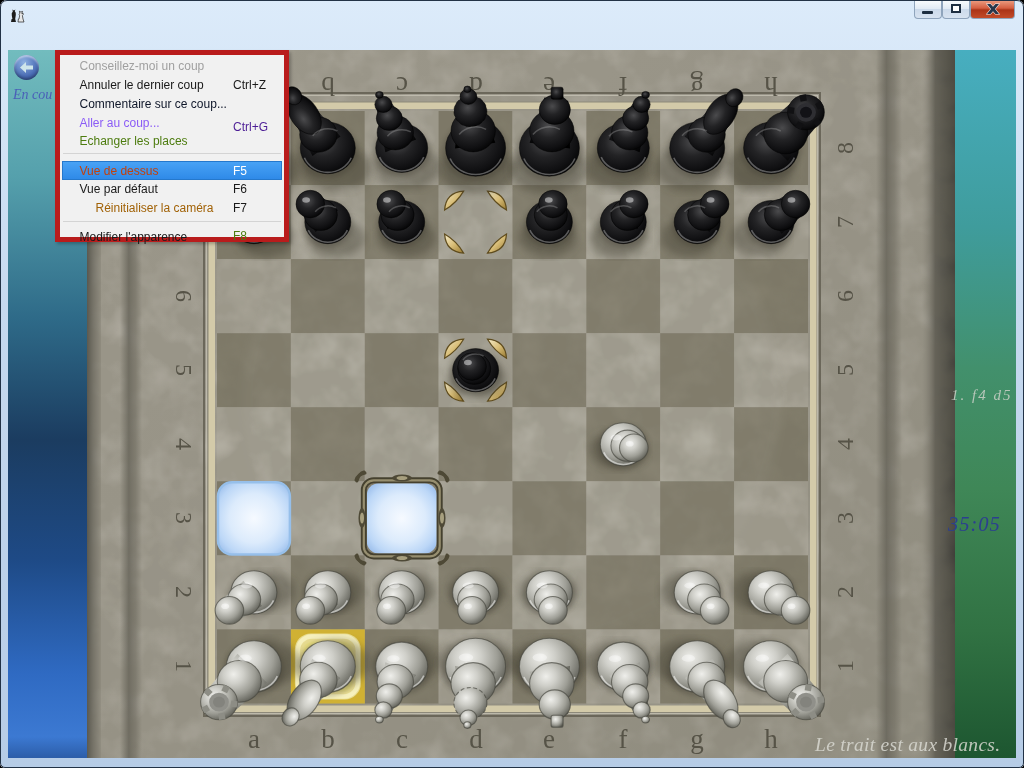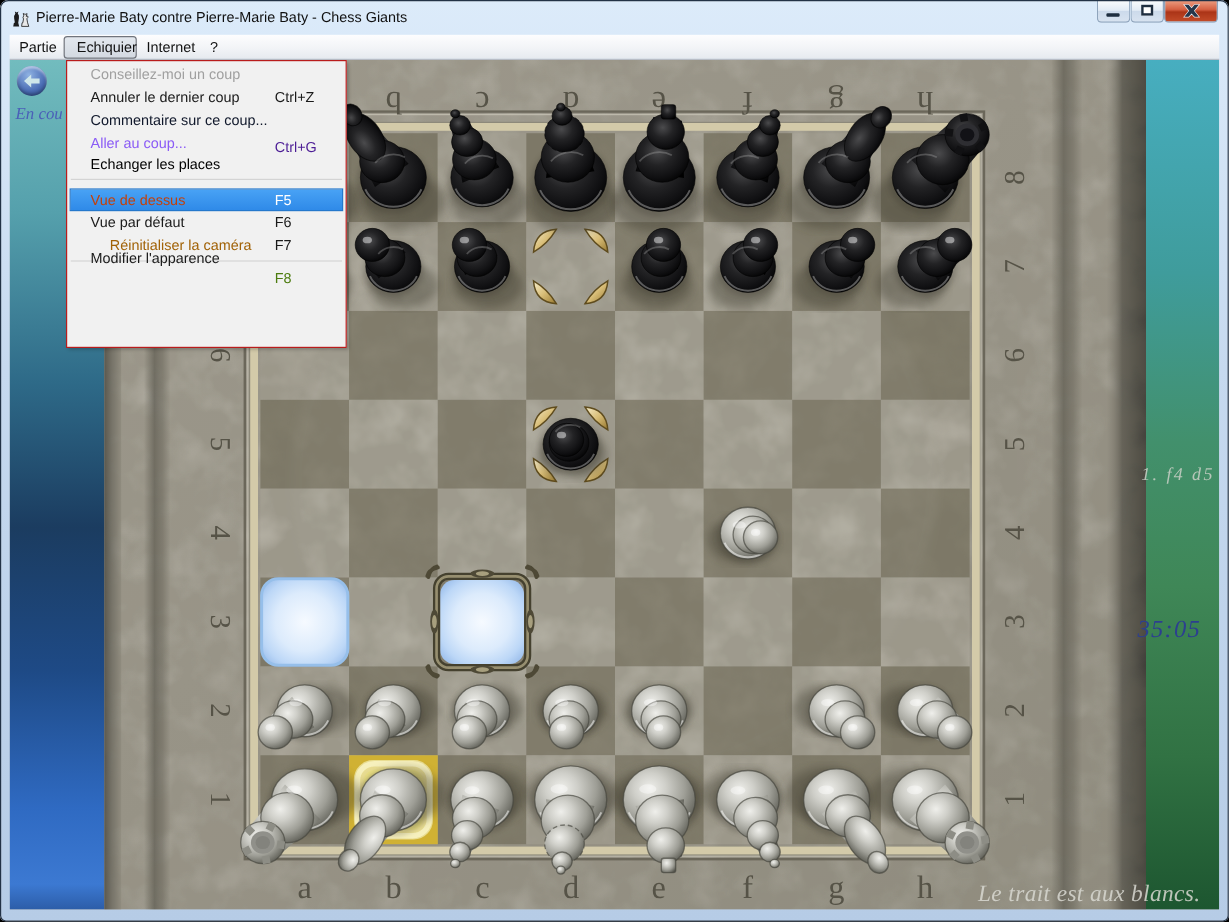--- a/index.html
+++ b/index.html
@@ -561,59 +561,51 @@
       <text x="951" y="400" font-family="Liberation Serif, serif" font-style="italic" font-size="15" fill="#c3cdc2" opacity="0.9" letter-spacing="2">1. f4 d5</text>
       <text x="948" y="531" font-family="Liberation Serif, serif" font-style="italic" font-size="20.5" fill="#2c3f90" letter-spacing="1">35:05</text>
       <text x="815" y="751" font-family="Liberation Serif, serif" font-style="italic" font-size="19.5" fill="#d9d9d2" opacity="0.85" letter-spacing="0.3">Le trait est aux blancs.</text>
       <text x="13" y="99" font-family="Liberation Serif, serif" font-style="italic" font-size="14" fill="#4a5fb8">En cou</text>
     </svg>
 
 <svg width="17" height="17" viewBox="0 0 17 17" style="position:absolute;left:9px;top:7px">
 <path d="M2 15 L7 15 L6.2 12 L6.8 8 Q7.2 5.5 5.8 4.2 L6.4 2.6 L4.9 3.4 L3.4 2.6 L3.8 4.4 Q2.2 6 2.8 8.5 L3.4 12 L2.6 12 Z" fill="#1c1c1c"></path>
 <path d="M9 15 L15 15 L14 12 L13.4 8.6 Q14.6 7.8 14.2 6.4 L12.8 6.6 L13.6 4.4 L11.9 5 L10.4 4.2 L10.8 6.2 Q9.6 7.4 10.6 8.8 L10 12 L9.4 12 Z" fill="#e8e8e8" stroke="#222" stroke-width="0.7"></path>
 </svg>
-<div style="position:absolute;left:30px;top:7px;font-size:12px;color:#101010">Pierre-Marie Baty contre Pierre-Marie Baty - Chess Giants</div>
 
 <div style="position:absolute;left:914px;top:0;width:27.5px;height:19px;background:linear-gradient(#fbfdfe,#e2ebf5 48%,#ccdaeb 52%,#d8e3f0);border:1px solid #8fa4bc;border-top:none;border-radius:0 0 4px 4px;box-sizing:border-box">
  <div style="position:absolute;left:7px;top:11px;width:11px;height:3px;background:#1e2e40;border-radius:1px"></div>
     </div>
 <div style="position:absolute;left:941.5px;top:0;width:28px;height:19px;background:linear-gradient(#fbfdfe,#e2ebf5 48%,#ccdaeb 52%,#d8e3f0);border:1px solid #8fa4bc;border-top:none;border-radius:0 0 4px 4px;box-sizing:border-box">
  <div style="position:absolute;left:8px;top:4px;width:10px;height:9px;border:2px solid #1e2e40;background:#fff;box-sizing:border-box"></div>
     </div>
 <div style="position:absolute;left:969.5px;top:0;width:45.5px;height:19px;background:linear-gradient(#eda084,#d55f41 45%,#ab3417 55%,#c24b28);border:1px solid #8fa4bc;border-top:none;border-radius:0 0 4px 4px;box-sizing:border-box">
  <svg width="44" height="18" viewBox="0 0 44 18" style="position:absolute;left:0;top:0">
         <path d="M16 4 L19.5 4 L22 6.8 L24.5 4 L28 4 L24 9 L28 14 L24.5 14 L22 11.2 L19.5 14 L16 14 L20 9 Z" fill="#26364a" stroke="#f0f4f8" stroke-width="1.1" paint-order="stroke"></path>
       </svg>
     </div>
 
-<div style="position:absolute;left:8px;top:29px;width:1008px;height:21px;background:linear-gradient(#fdfdfe,#f2f4f7 55%,#e6eaef);border-bottom:1px solid #b8bdc6;box-sizing:border-box;z-index:20">
- <div style="position:absolute;left:8px;top:2.5px;font-size:12px;color:#111">Partie</div>
- <div style="position:absolute;left:45px;top:0.5px;width:61px;height:19.5px;background:linear-gradient(#e3e8ee,#d3d9e1);border:1px solid #70747c;border-radius:3px;box-sizing:border-box"></div>
- <div style="position:absolute;left:56px;top:2.5px;font-size:12px;color:#111">Echiquier</div>
- <div style="position:absolute;left:114px;top:2.5px;font-size:12px;color:#111">Internet</div>
- <div style="position:absolute;left:167px;top:2.5px;font-size:12px;color:#111">?</div>
-</div>
 
 <div style="position:absolute;left:14px;top:55px;width:25px;height:25px;border-radius:50%;background:radial-gradient(circle at 40% 30%,#8fb2e2,#4a6cb4 60%,#2d4a8a);box-shadow:inset 0 -2px 3px rgba(0,0,0,0.3),inset 0 2px 2px rgba(255,255,255,0.5);z-index:5"></div>
 <svg width="25" height="25" viewBox="0 0 25 25" style="position:absolute;left:14px;top:55px;z-index:6">
       <path d="M6 12.5 L12 7 L12 10.5 L19 10.5 L19 14.5 L12 14.5 L12 18 Z" fill="#cfe6ea"></path>
     </svg>
 
-<div style="position:absolute;left:54.5px;top:50px;width:234px;height:240px;background:#f1f1f1;border:1px solid #b91c1c;box-sizing:border-box;font-size:12px;z-index:30;box-shadow:2px 2px 3px rgba(0,0,0,0.25)">
+<div style="position:absolute;left:54.5px;top:50px;width:234px;height:192px;background:#f1f1f1;border:5px solid #b91c1c;box-sizing:border-box;font-size:12px;z-index:30;box-shadow:2px 2px 3px rgba(0,0,0,0.25)">
       <div style="position:absolute;left:20px;top:2.0px;height:19px;line-height:19px;color:#a0a0a0">Conseillez-moi un coup</div>
       <div style="position:absolute;left:20px;top:21.3px;height:19px;line-height:19px;color:#1a1a1a">Annuler le dernier coup</div>
       <div style="position:absolute;left:173.5px;top:21.3px;height:19px;line-height:19px;color:#1a1a1a">Ctrl+Z</div>
       <div style="position:absolute;left:20px;top:40.0px;height:19px;line-height:19px;color:#0f172a">Commentaire sur ce coup...</div>
       <div style="position:absolute;left:20px;top:58.5px;height:19px;line-height:19px;color:#8b5cf6">Aller au coup...</div>
       <div style="position:absolute;left:173.5px;top:63px;height:19px;line-height:19px;color:#4c1d95">Ctrl+G</div>
-      <div style="position:absolute;left:20px;top:77.2px;height:19px;line-height:19px;color:#000000">Echanger les places</div>
+      <div style="position:absolute;left:20px;top:77.2px;height:19px;line-height:19px;color:#4d7c0f">Echanger les places</div>
       <div style="position:absolute;left:3px;right:3px;top:98.3px;height:1px;background:#d4d4d4"></div>
       <div style="position:absolute;left:2px;right:2px;top:106.0px;height:19px;background:linear-gradient(#48a2f5,#2f8ae8);border:1px solid #2578cc;box-sizing:border-box"></div>
       <div style="position:absolute;left:20px;top:106.5px;height:19px;line-height:19px;color:#c2410c">Vue de dessus</div>
       <div style="position:absolute;left:173.5px;top:106.5px;height:19px;line-height:19px;color:#ffffff">F5</div>
       <div style="position:absolute;left:20px;top:125.2px;height:19px;line-height:19px;color:#1a1a1a">Vue par défaut</div>
       <div style="position:absolute;left:173.5px;top:125.2px;height:19px;line-height:19px;color:#1a1a1a">F6</div>
       <div style="position:absolute;left:36px;top:144.3px;height:19px;line-height:19px;color:#a16207">Réinitialiser la caméra</div>
       <div style="position:absolute;left:173.5px;top:144.3px;height:19px;line-height:19px;color:#1a1a1a">F7</div>
       <div style="position:absolute;left:3px;right:3px;top:165.8px;height:1px;background:#d4d4d4"></div>
-      <div style="position:absolute;left:20px;top:155px;height:19px;line-height:19px;color:#1a1a1a">Modifier l'apparence</div>
+      <div style="position:absolute;left:20px;top:173px;height:19px;line-height:19px;color:#1a1a1a">Modifier l'apparence</div>
       <div style="position:absolute;left:173.5px;top:172.4px;height:19px;line-height:19px;color:#4d7c0f">F8</div>
     </div>
 </div>
 </body></html>

